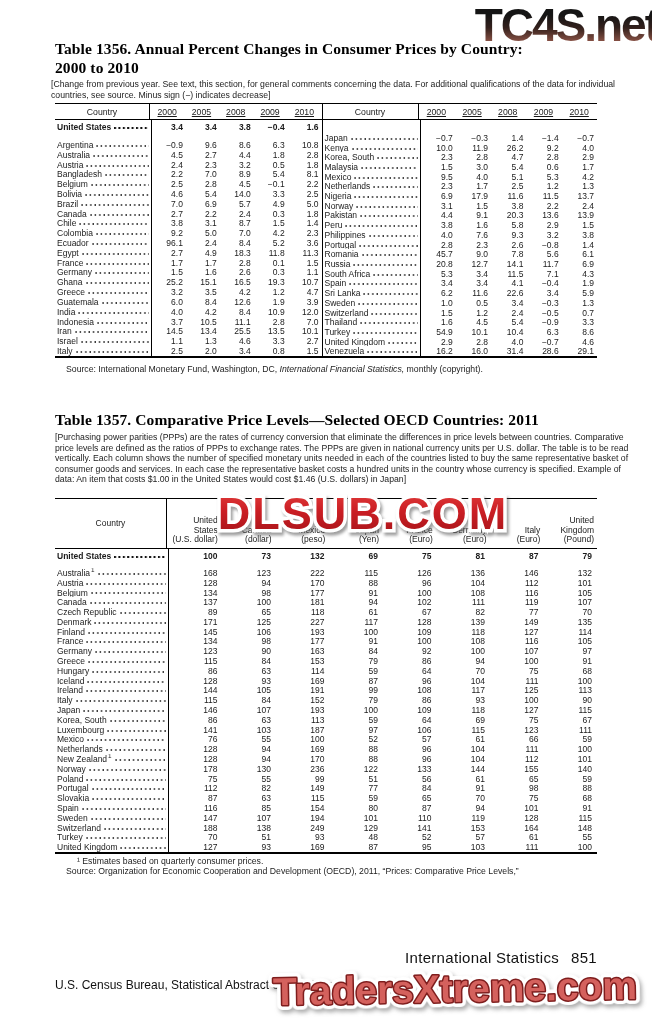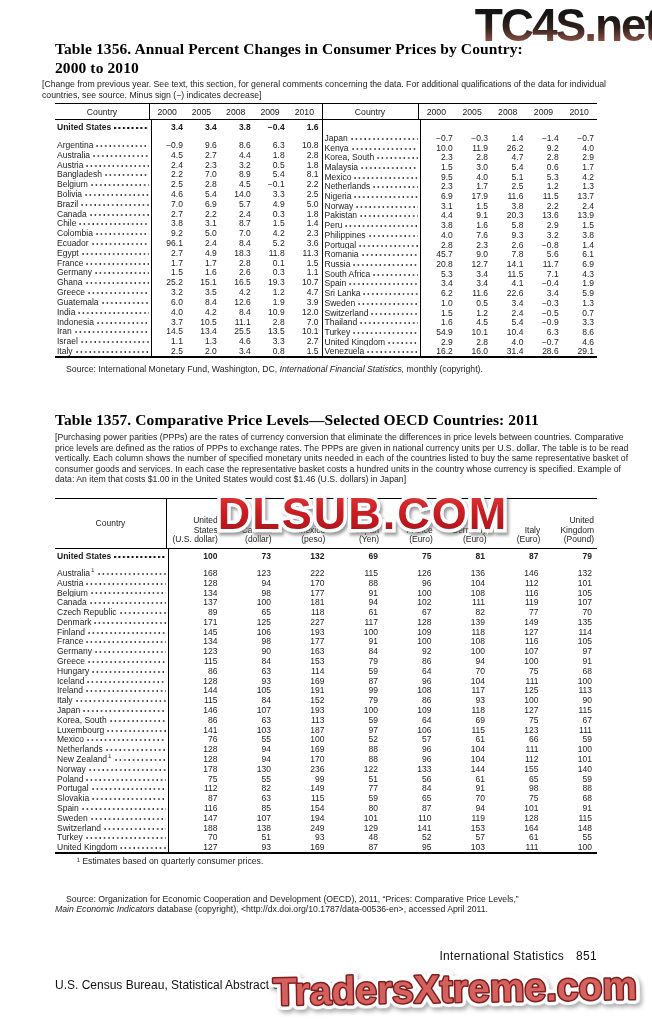--- a/index.html
+++ b/index.html
@@ -2,37 +2,37 @@
 <html><head>
 <meta charset="utf-8">
 <style>
   html,body{margin:0;padding:0;background:#888;}
   .page{position:relative;width:652px;height:1024px;background:#fff;overflow:hidden;
         font-family:"Liberation Sans",sans-serif;color:#1a1a1a;margin:0 auto;}
 
   
   .serif-title{font-family:"Liberation Serif",serif;font-weight:bold;color:#000;}
   #t56-title{position:absolute;left:55px;top:40px;width:565px;font-size:15.5px;line-height:18.5px;letter-spacing:.1px;}
-  #t56-note{position:absolute;left:42px;top:79px;width:572px;font-size:8.7px;line-height:10.6px;color:#222;}
+  #t56-note{position:absolute;left:51px;top:79px;width:572px;font-size:8.7px;line-height:10.6px;color:#222;}
   #t57-title{position:absolute;left:55px;top:411px;width:565px;font-size:15.5px;letter-spacing:.1px;}
   #t57-note{position:absolute;left:55px;top:432px;width:576px;font-size:8.7px;line-height:10.5px;color:#222;}
 
   
   #t1356{position:absolute;left:55px;top:103px;width:542px;height:252px;display:flex;
          border-top:1px solid #000;border-bottom:2px solid #000;font-size:8.5px;}
   .h56{display:flex;flex-direction:column;height:100%;}
   #h56L{width:267px;}
   #h56R{width:275px;border-left:1px solid #000;}
   .t56-head{flex:0 0 15px;display:flex;border-bottom:1.5px solid #000;font-size:8.7px;}
   .r56{display:flex;align-items:center;min-height:0;}
   .t56-head .cc,.r56 .cc{border-right:1px solid #000;align-self:stretch;display:flex;align-items:center;padding-left:2px;overflow:hidden;}
   #h56L .cc{width:94px;}
   #h56R .cc{width:95px;}
   .t56-head .cc{justify-content:center;padding-left:0;}
-  .yc{flex:1;display:flex;align-items:center;justify-content:center;}
+  .yc{flex:1;display:flex;align-items:center;justify-content:center;text-decoration:underline;}
   .vc{flex:1;display:flex;align-items:center;justify-content:flex-end;padding-right:3px;white-space:nowrap;}
   .t56-us{flex:0 0 13px;font-weight:bold;}
   .t56-body{flex:1 1 auto;display:flex;flex-direction:column;min-height:0;}
   .t56-body .r56{flex:1 1 0;}
   .t56-body .spacer56{flex:0 0 7px;}
   .nm{white-space:nowrap;}
   .leader{flex:1 1 auto;height:8px;margin:0 2px 0 3px;
           background-image:radial-gradient(circle at 1.2px 5px,#3c3c3c .8px,transparent 1.05px);
           background-size:4.4px 8px;background-repeat:repeat-x;}
   .t56-us .leader,.t57-us .leader{background-image:radial-gradient(circle at 1.2px 5px,#111 .95px,transparent 1.2px);}
@@ -49,23 +49,23 @@
   .t57-us{height:13px;font-weight:bold;}
   .spacer57{height:6px;}
   .vc57{flex:1;text-align:right;padding-right:5px;white-space:nowrap;}
   sup.fn{font-size:6.3px;line-height:0;vertical-align:super;margin-left:1px;}
 
   
   .src{font-size:8.7px;color:#222;line-height:10.4px;}
   #t56-source{position:absolute;left:66px;top:364px;width:560px;}
   #t57-footnote{position:absolute;left:66px;top:856px;width:540px;font-size:8.7px;color:#222;margin-left:11px;}
   #t57-source{position:absolute;left:55px;top:866px;width:578px;}
-  #t57-source .ind{padding-left:11px;margin-top:28px;}
+  #t57-source .ind{padding-left:11px;}
   .it{font-style:italic;}
-  #footer-right{position:absolute;right:55px;top:949px;font-size:12px;color:#111;letter-spacing:.3px;margin-left:24px;}
+  #footer-right{position:absolute;right:55px;top:949px;font-size:15px;color:#111;letter-spacing:.3px;margin-left:24px;}
   #footer-right .pg{margin-left:12px;}
   #footer-left{position:absolute;left:55px;top:966px;font-size:12px;color:#111;margin-top:12px;}
 
   
   #wm-top{position:absolute;top:0;right:-6px;z-index:5;font-size:46px;font-weight:bold;line-height:50px;
           letter-spacing:-2px;font-family:"Liberation Sans",sans-serif;
           background:linear-gradient(180deg,#151515 30%,#32201c 55%,#97594b 88%);
           -webkit-background-clip:text;background-clip:text;color:transparent;}
   .wm-svg{position:absolute;z-index:6;}
   #wm-mid{left:141px;top:483px;}
@@ -1111,21 +1111,20 @@
         <div class="vc57">95</div>
         <div class="vc57">103</div>
         <div class="vc57">111</div>
         <div class="vc57">100</div>
       </div>
     </div>
 
   <div id="t57-footnote">¹ Estimates based on quarterly consumer prices.</div>
   <div id="t57-source" class="src">
     <div class="ind">Source: Organization for Economic Cooperation and Development (OECD), 2011, “Prices: Comparative Price Levels,”</div>
-    <div><span class="it">Main Economic Indicators</span><span> database (copyright), &lt;http://dx.doi.org/10.1787/data-00536-en&gt;, accessed April 2011.</span></div>
   </div>
 
   <div id="footer-right">
     <span>International Statistics</span><span class="pg">851</span>
   </div>
   <div id="footer-left">U.S. Census Bureau, Statistical Abstract of the United States: 2012</div>
 
   <svg id="wm-mid" class="wm-svg" width="444" height="62" viewBox="0 0 444 62">
     <defs>
       <linearGradient id="dg" x1="0" y1="0" x2="0" y2="1">

